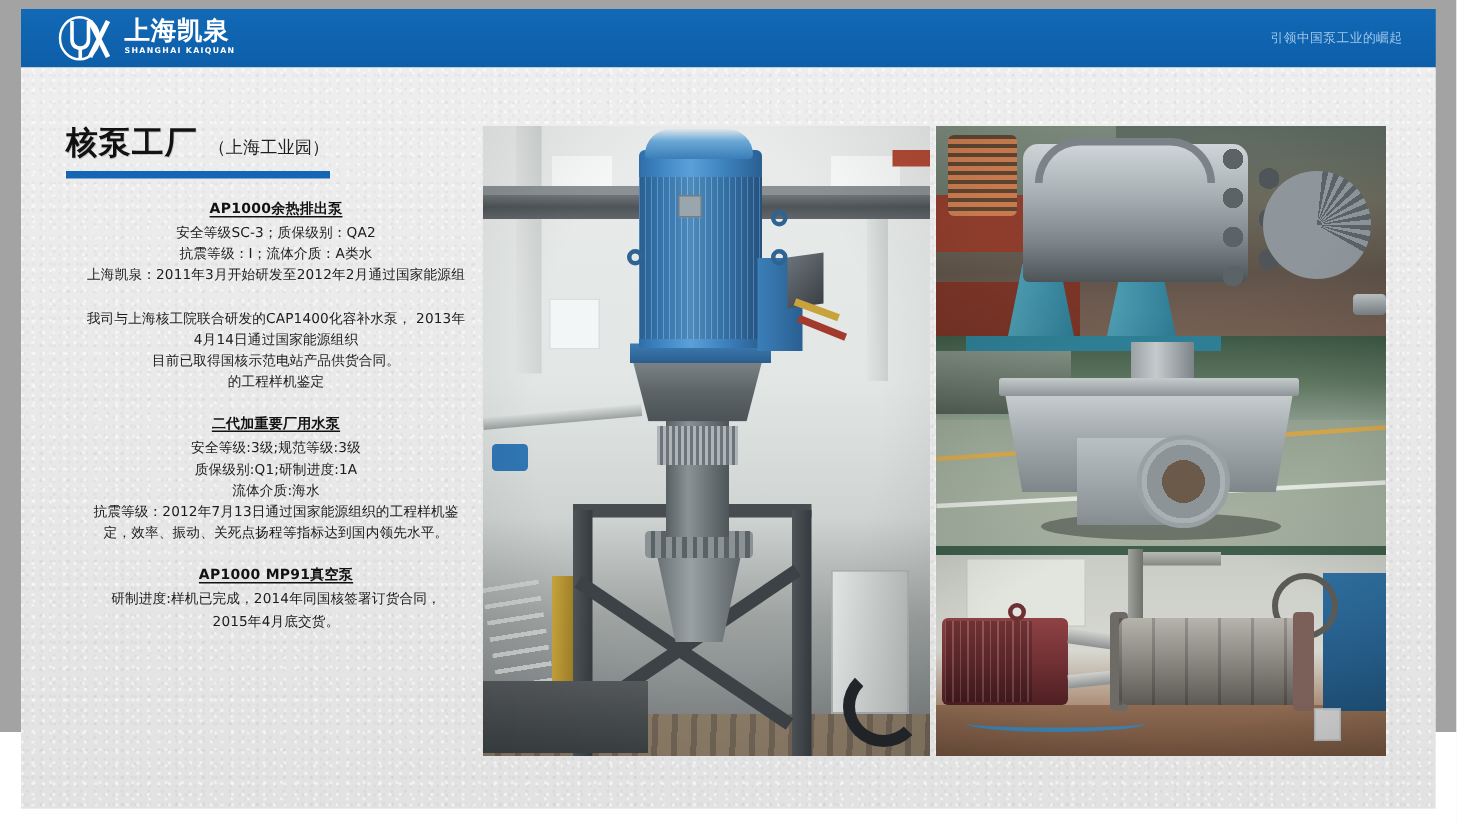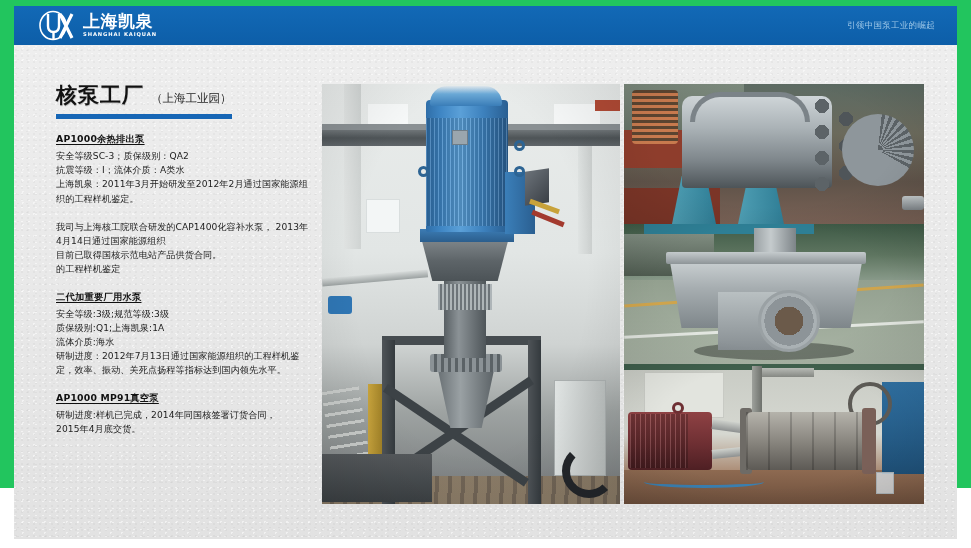--- a/index.html
+++ b/index.html
@@ -6,21 +6,21 @@
   * { box-sizing: border-box; margin: 0; padding: 0; }
   html, body {
     width: 971px; height: 548px;
     overflow: hidden;
     font-family: "DejaVu Sans", "Liberation Sans", sans-serif;
     background: #ffffff;
   }
   .slide {
     position: relative;
     width: 971px; height: 488px;
-    background: #22c55e;
+    background: #a3a3a3;
   }
 
   
   .header {
     position: absolute;
     left: 14px; top: 6px;
     width: 943px; height: 39px;
     background: #0f64b0;
     background-image: linear-gradient(180deg, #1269b6 0%, #0d5ea8 100%);
   }
@@ -71,22 +71,23 @@
       radial-gradient(circle at 47% 61%, rgba(0,0,0,.035) 0 1px, transparent 1px),
       radial-gradient(circle at 78% 33%, rgba(255,255,255,.5) 0 1px, transparent 1px),
       radial-gradient(circle at 31% 84%, rgba(0,0,0,.03) 0 1px, transparent 1px),
       linear-gradient(180deg, #eeeeee 0%, #e8e8e8 55%, #e2e2e2 100%);
     background-size: 7px 7px, 9px 9px, 11px 11px, 6px 6px, 100% 100%;
   }
 
   
   .left-col {
     position: absolute;
-    left: 42px; top: 36px;
+    left: 30px; top: 36px;
     width: 280px;
+    text-align: center;
   }
   .page-title {
     display: flex; align-items: baseline; gap: 7px;
     color: #1a1a1a;
   }
   .title-main {
     font-size: 21px;
     font-weight: bold;
     letter-spacing: 1px;
     color: #111111;
@@ -406,36 +407,35 @@
       </div>
       <div class="title-rule"></div>
 
       <div class="sections">
 
         <div class="section">
           <div class="sec-head">AP1000余热排出泵</div>
           <div class="sec-line">安全等级SC-3；质保级别：QA2</div>
           <div class="sec-line">抗震等级：Ⅰ；流体介质：A类水</div>
           <div class="sec-line">上海凯泉：2011年3月开始研发至2012年2月通过国家能源组</div>
-          <div class="sec-line">织的工程样机鉴定。</div>
         </div>
 
         <div class="section">
           <div class="sec-line">我司与上海核工院联合研发的CAP1400化容补水泵， 2013年</div>
           <div class="sec-line">4月14日通过国家能源组织</div>
           <div class="sec-line">目前已取得国核示范电站产品供货合同。</div>
           <div class="sec-line">的工程样机鉴定</div>
         </div>
 
         <div class="section">
           <div class="sec-head">二代加重要厂用水泵</div>
           <div class="sec-line">安全等级:3级;规范等级:3级</div>
-          <div class="sec-line">质保级别:Q1;上海凯泉:1A</div>
+          <div class="sec-line">质保级别:Q1;研制进度:1A</div>
           <div class="sec-line">流体介质:海水</div>
-          <div class="sec-line">研制进度：2012年7月13日通过国家能源组织的工程样机鉴</div>
+          <div class="sec-line">抗震等级：2012年7月13日通过国家能源组织的工程样机鉴</div>
           <div class="sec-line">定，效率、振动、关死点扬程等指标达到国内领先水平。</div>
         </div>
 
         <div class="section">
           <div class="sec-head">AP1000 MP91真空泵</div>
           <div class="sec-line">研制进度:样机已完成，2014年同国核签署订货合同，</div>
           <div class="sec-line">2015年4月底交货。</div>
         </div>
 
       </div>

